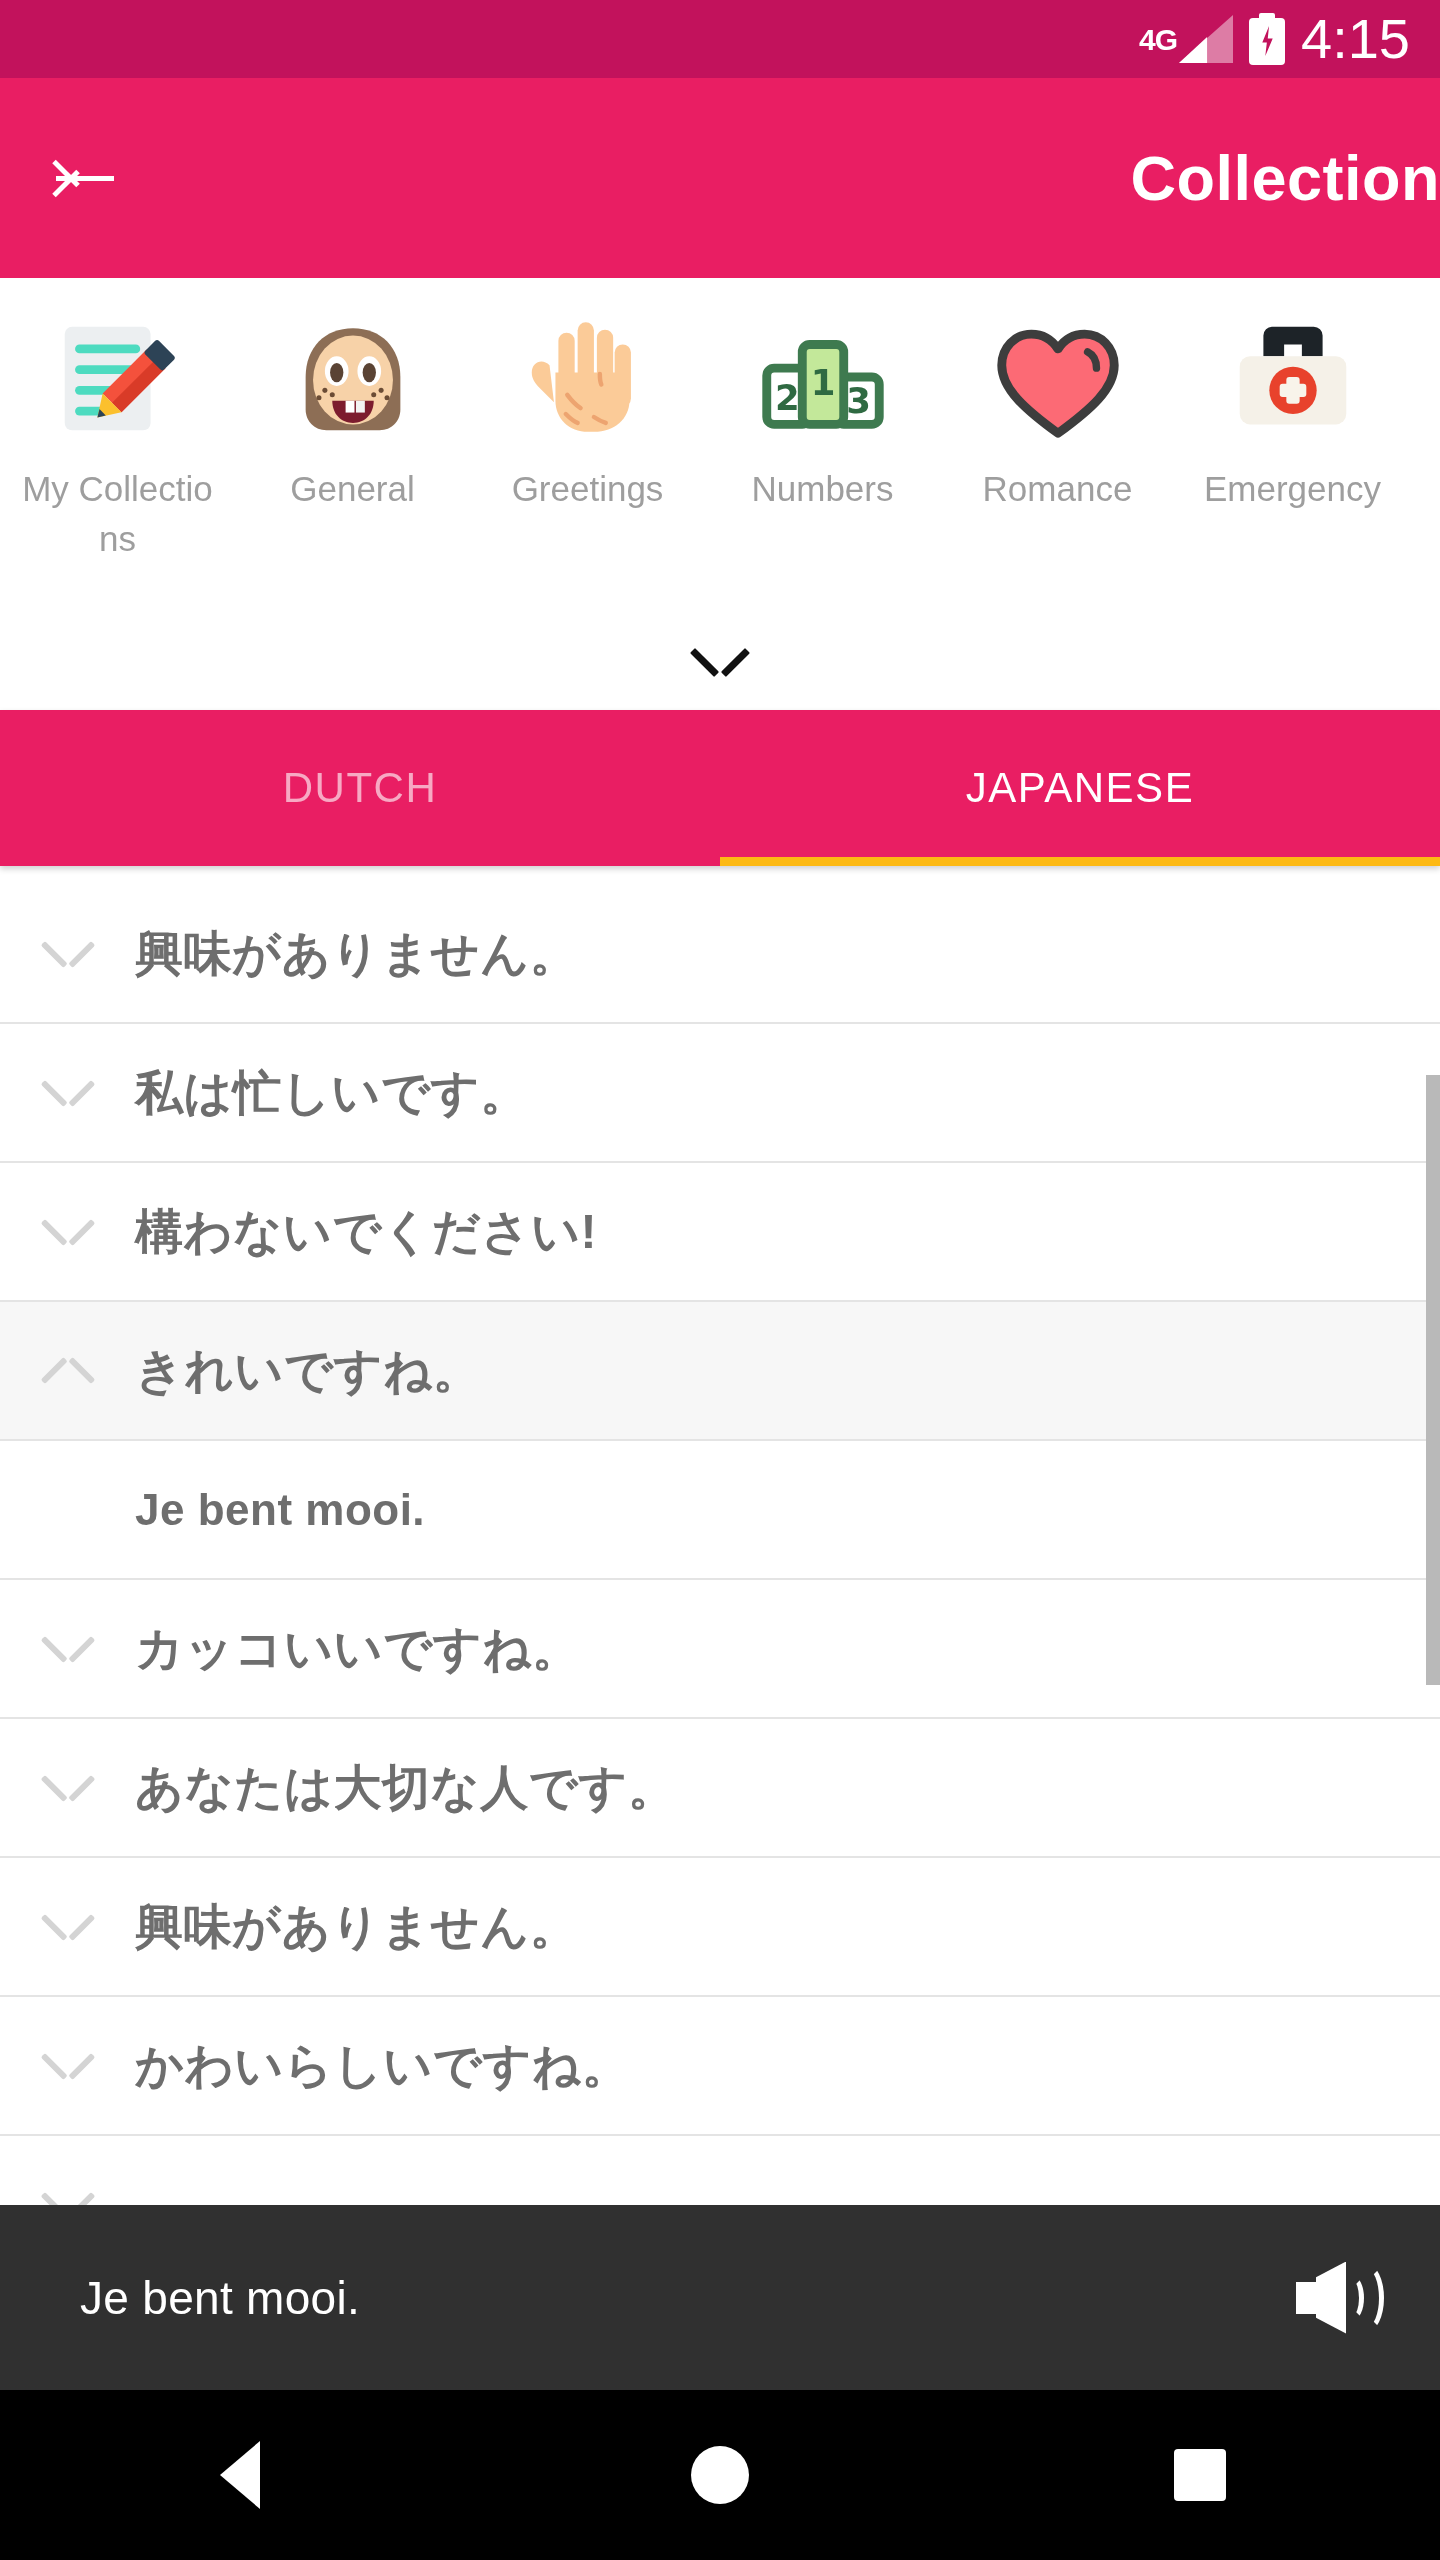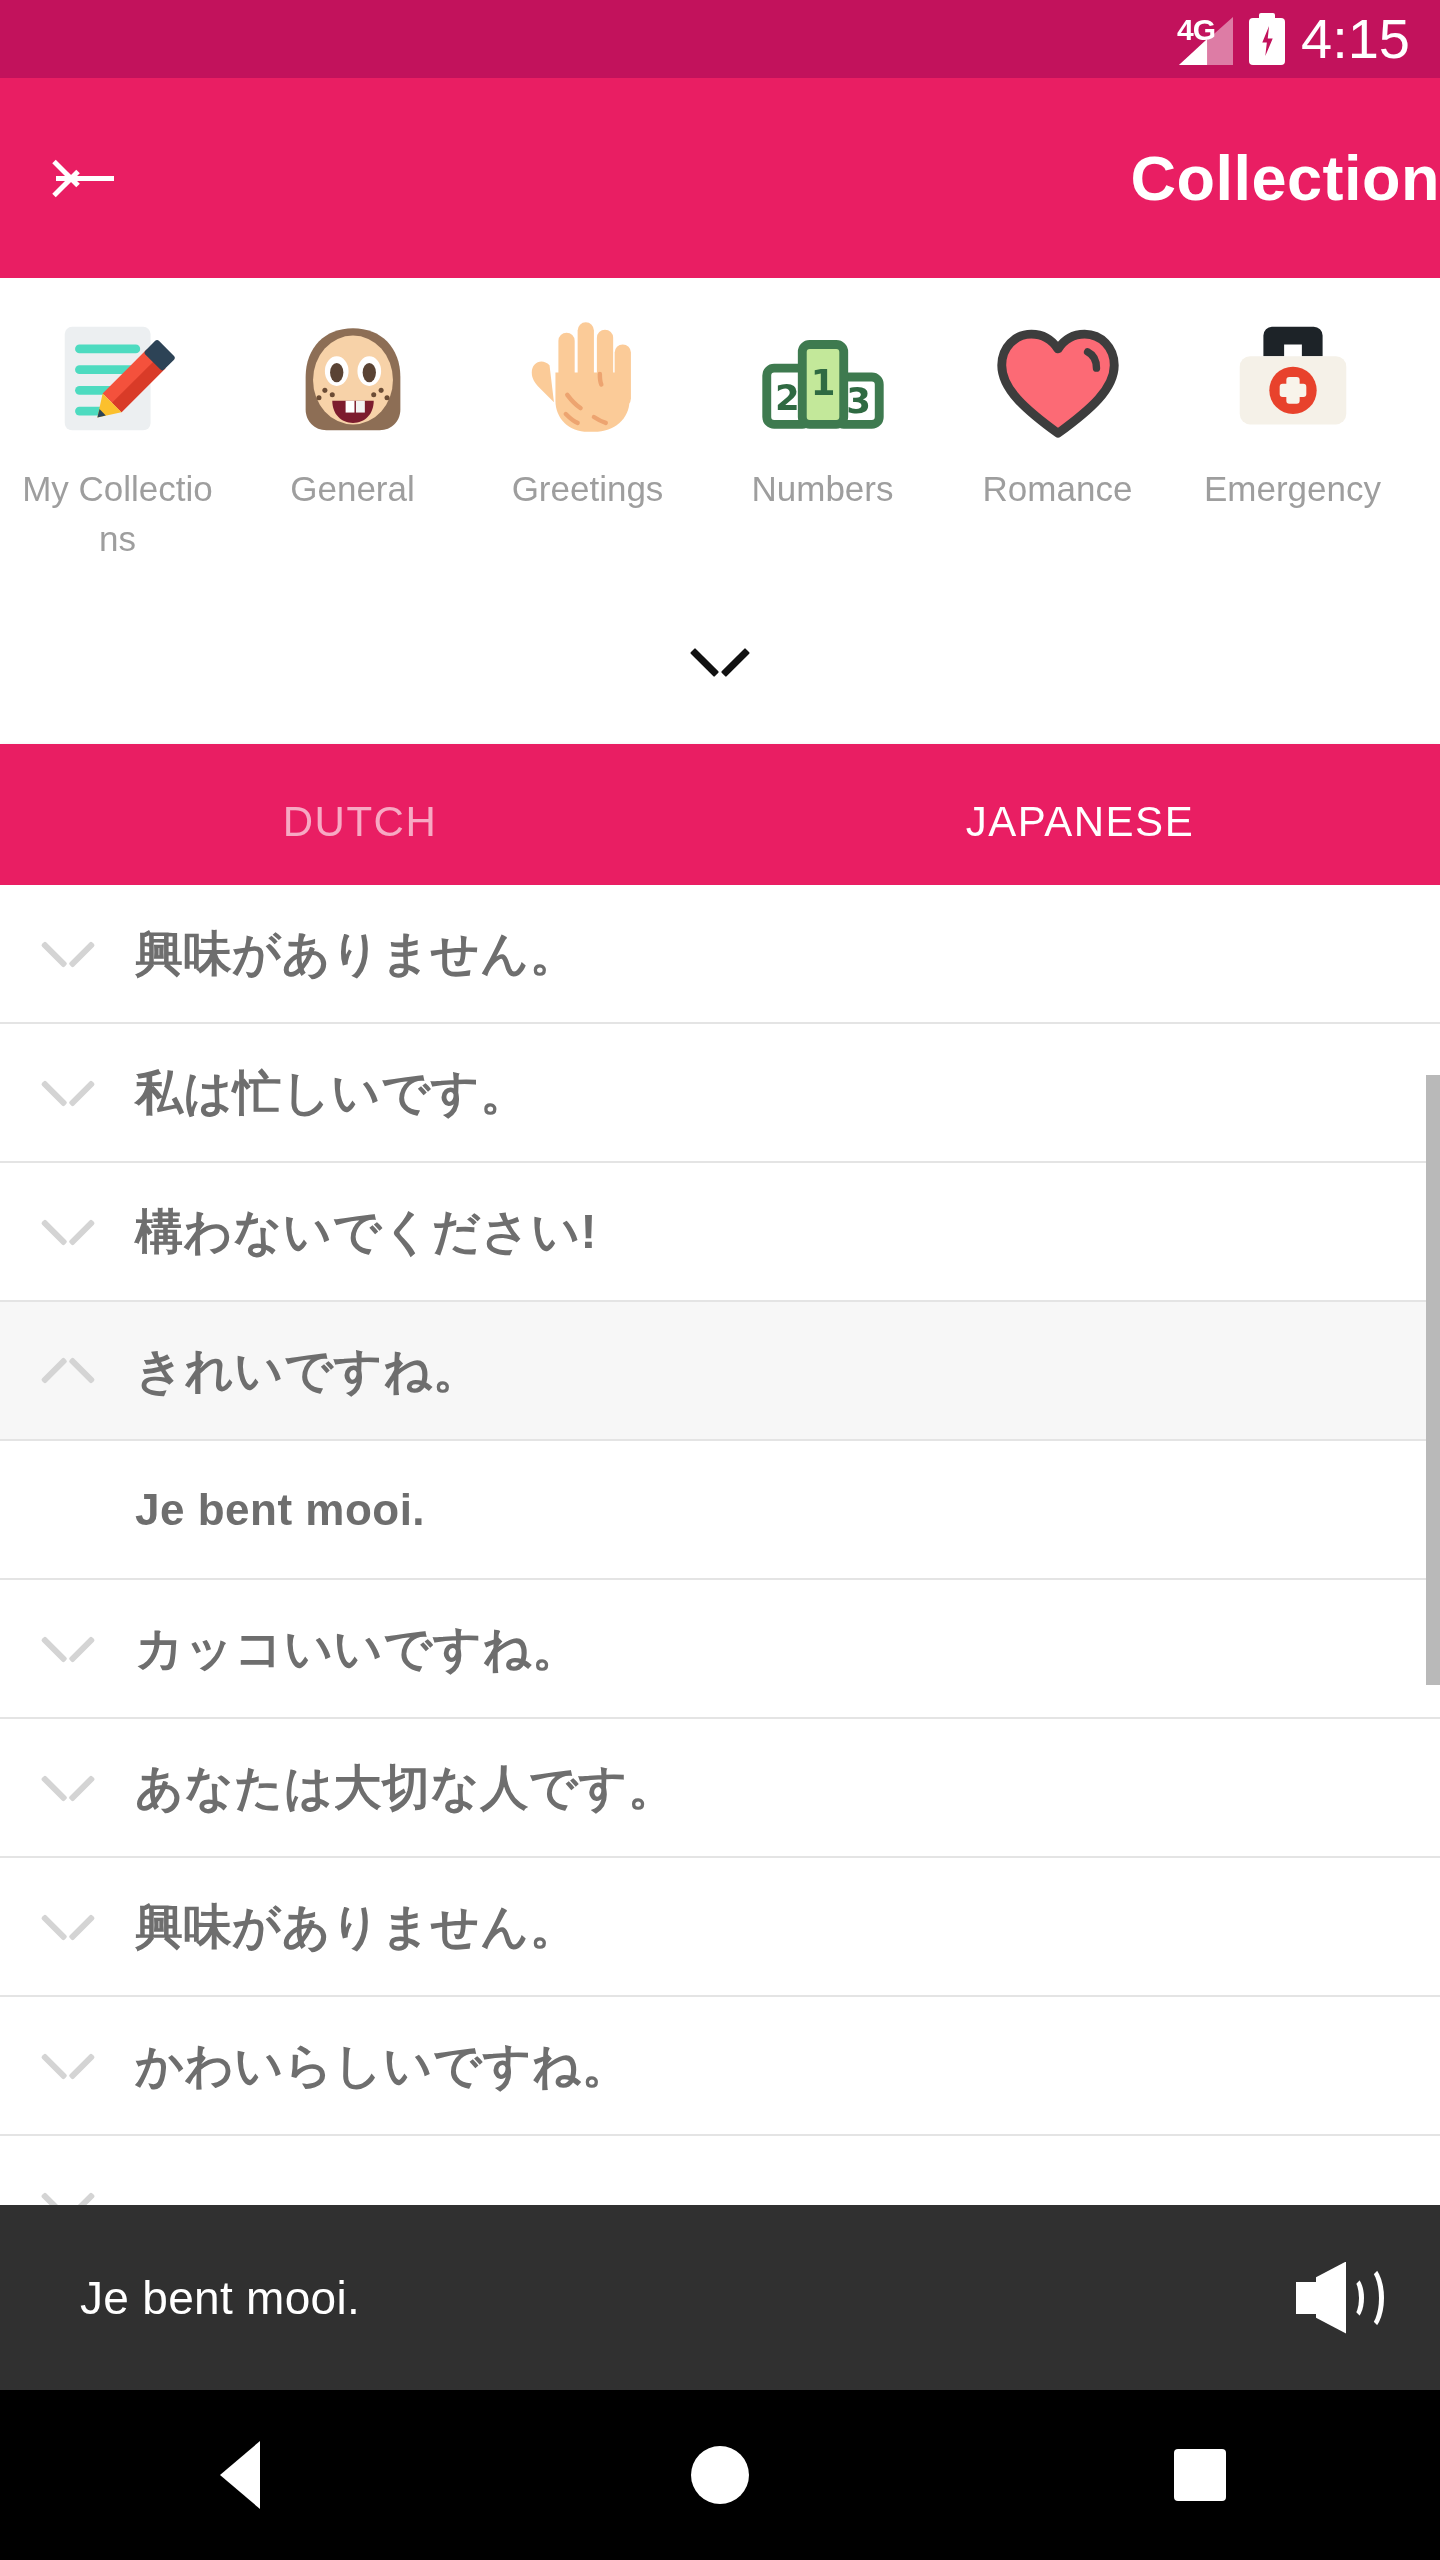--- a/index.html
+++ b/index.html
@@ -9,21 +9,21 @@
     background:#ffffff; overflow:hidden;
   }
   #app { position:relative; width:1440px; height:2560px; background:#fff; }
 
   
   .statusbar{
     position:absolute; top:0; left:0; width:1440px; height:78px;
     background:#c2125c; display:flex; align-items:center; justify-content:flex-end;
     padding-right:30px; gap:16px;
   }
-  .sb-4g{ display:flex; align-items:flex-start; height:52px;flex-direction:column; }
+  .sb-4g{ display:flex; align-items:center; height:52px; }
   .sb-4g .lbl{ color:#fff; font-size:30px; font-weight:bold; line-height:1; margin-top:2px; letter-spacing:-1px;}
   .sig{ position:relative; width:54px; height:48px; margin-left:2px; }
   .sig .full{
     position:absolute; right:0; bottom:0; width:54px; height:48px;
     background:rgba(255,255,255,.45);
     clip-path:polygon(100% 0,100% 100%,0 100%);
   }
   .sig .fill{
     position:absolute; right:0; bottom:0; width:54px; height:48px;
     background:#ffffff;
@@ -66,21 +66,21 @@
     position:absolute; left:0; bottom:0; width:1440px; height:86px;
     display:flex; align-items:center; justify-content:center;
   }
   .chev-big{ position:relative; width:48px; height:28px; }
   .chev-big span{ position:absolute; top:0; width:34px; height:7px; background:#111; border-radius:1px;}
   .chev-big span.l{ left:-1px; transform:rotate(45deg); transform-origin:left top;}
   .chev-big span.r{ right:-1px; transform:rotate(-45deg); transform-origin:right top;}
 
   
   .tabbar{
-    position:absolute; top:744px; left:0; width:1440px; height:156px;
+    position:absolute; top:710px; left:0; width:1440px; height:156px;
     background:#e91e63; display:flex; box-shadow:0 3px 6px rgba(0,0,0,.18);
   }
   .tab{
     flex:1; display:flex; align-items:center; justify-content:center;
     font-size:42px; letter-spacing:1.5px; position:relative; font-weight:500;
   }
   .tab.inactive{ color:rgba(255,255,255,.62); }
   .tab.active{ color:#ffffff; }
   .tab .ind{ position:absolute; left:0; bottom:0; width:100%; height:9px; background:#fdb913; }
 

